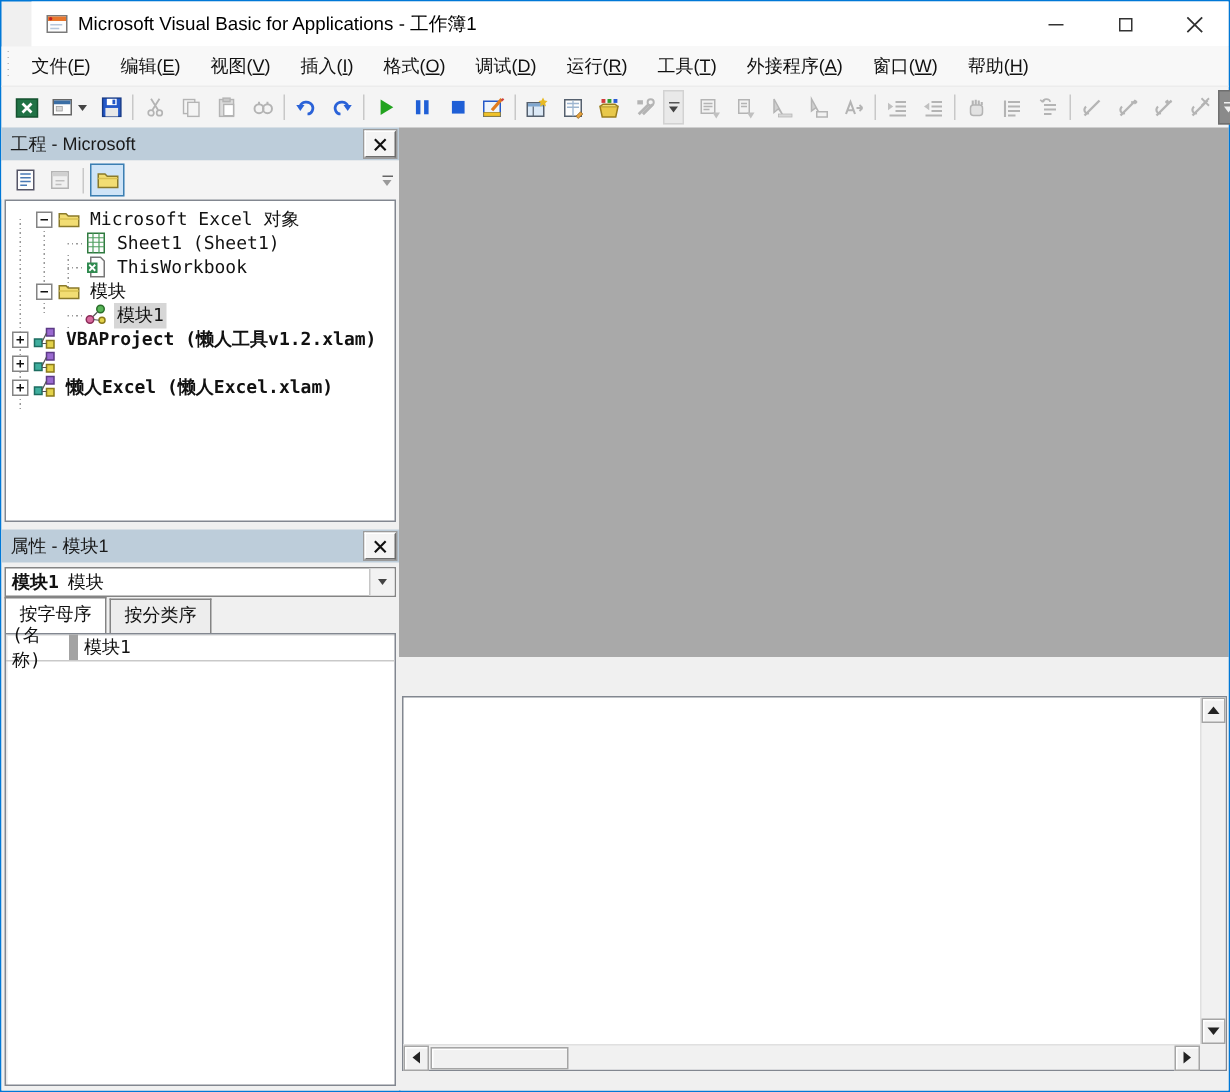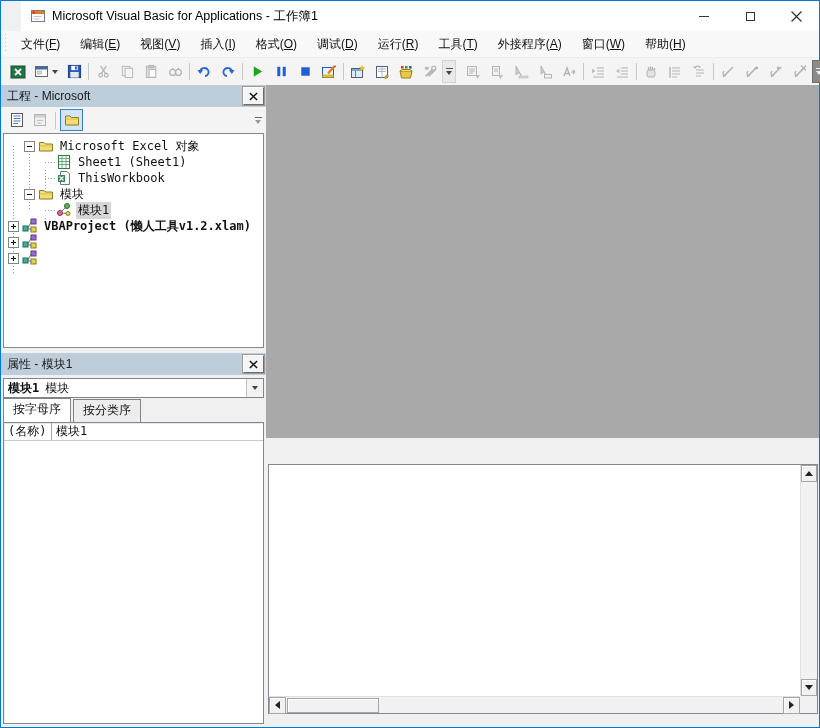--- a/index.html
+++ b/index.html
@@ -88,21 +88,21 @@
   .combo-btn { position:absolute; right:0; top:0; bottom:0; width:17px; background:#f2f2f2;
     border-left:1px solid #c6c6c6; display:flex; align-items:center; justify-content:center; }
   .prop-tabs { position:absolute; left:2px; top:317px; height:20px; display:flex; align-items:flex-end; }
   .ptab { padding:2px 9px 3px 9px; border:1px solid #848484; border-bottom:none; background:#ededed;
     margin-right:2px; }
   .ptab.active { background:#fff; padding-bottom:4px; }
   .prop-grid { position:absolute; left:2px; right:2px; top:337px; bottom:3px; background:#fff;
     border:1px solid #828790; box-shadow:inset 1px 1px 0 #e8e8e8;
     font-family:"DejaVu Sans Mono","Liberation Mono",monospace; }
   .prow { height:18px; display:flex; border-bottom:1px solid #c9c9c9; align-items:center; }
-  .prow .pname { width:48px; padding-left:4px; border-right:1px solid #a3a3a3; height:100%;
+  .prow .pname { width:48px; padding-left:4px; border-right:6px solid #a3a3a3; height:100%;
     display:flex; align-items:center; }
   .prow .pval { padding-left:4px; }
 
   
   .imm { position:absolute; left:266px; right:0; top:437px; bottom:0; background:#f0f0f0; }
   .imm .panel-header { height:25px; }
   .imm .xbtn { top:3px; width:23px; height:20px; }
   .imm-body { position:absolute; left:1px; right:1px; top:26px; bottom:13px; background:#fff;
     border:1px solid #828790; }
   .vscroll { position:absolute; right:0; top:0; bottom:17px; width:17px; background:#f1f1f1;
@@ -538,20 +538,21 @@
         <div class="ebox">
             <div class="h"></div>
             <div class="v"></div>
           </div>
         <svg class="ticon" viewBox="0 0 16 16">
           <rect x="1" y="8" width="5" height="5" fill="#3fae9e" stroke="#1d6c60"></rect>
           <rect x="9" y="1" width="5" height="5" fill="#9a6ad0" stroke="#5c3a86"></rect>
           <rect x="9" y="9" width="5" height="5" fill="#e3d24a" stroke="#8a7a1a"></rect>
           <path d="M6 10 L9 4 M6 11 L9 11" stroke="#555" stroke-width="0.8"></path>
         </svg>
+        <span class="tlabel bold">懒人Excel (懒人Excel.xlam)</span>
       </div>
     </div>
 
     <div class="panel-header prop-header">
       <span class="ptitle">属性 - 模块1</span>
       <div class="xbtn">
         <svg width="9" height="9" viewBox="0 0 10 10">
           <path d="M1 1 L9 9 M9 1 L1 9" stroke="#111" stroke-width="1.6"></path>
         </svg>
       </div>

